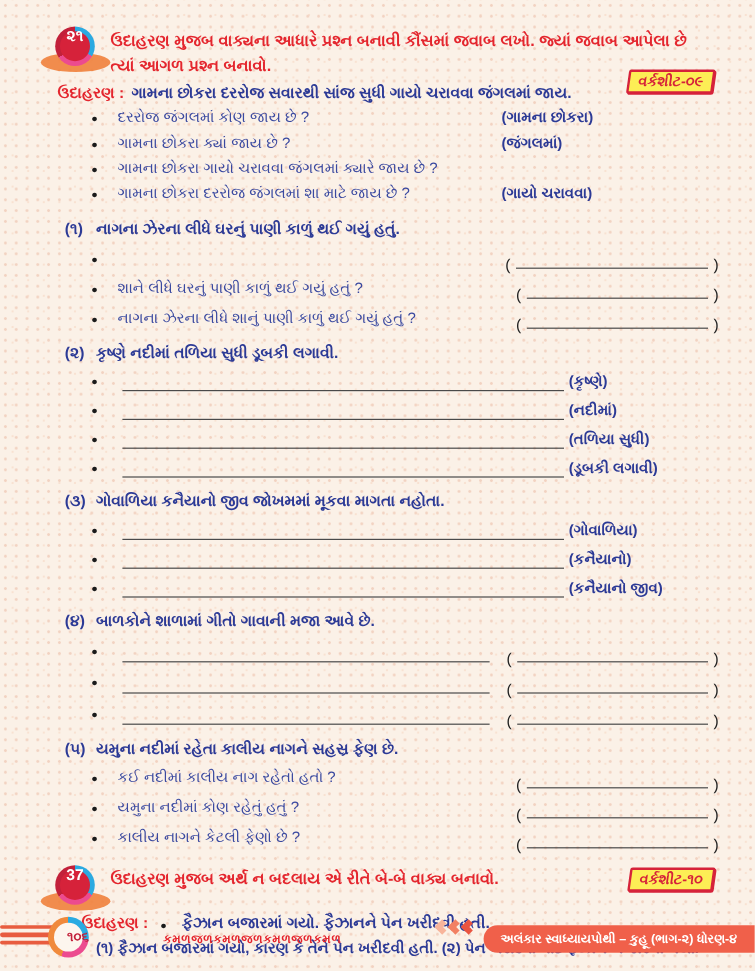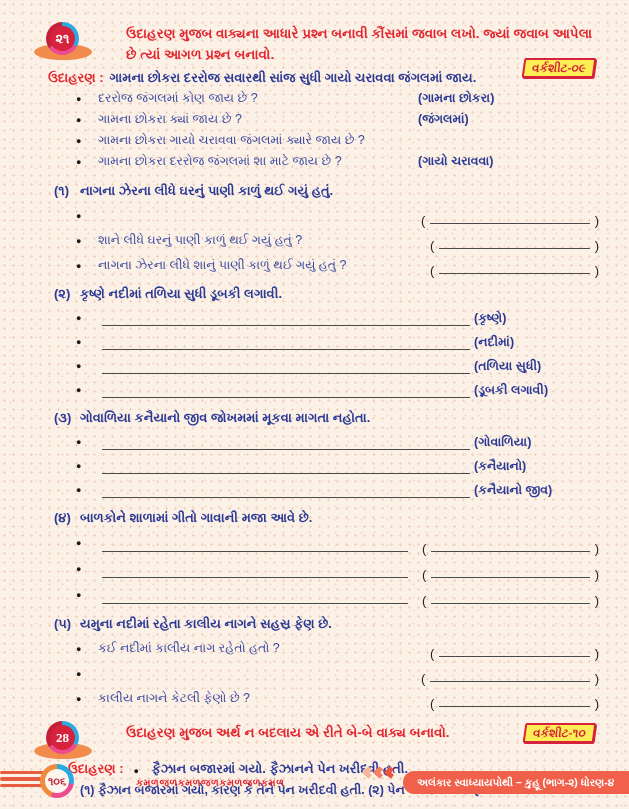--- a/index.html
+++ b/index.html
@@ -30,27 +30,27 @@
   
   .section-header{display:flex;gap:10px;align-items:flex-start;position:relative;}
   .badge-wrap{position:relative;width:36px;height:36px;flex:none;}
   .badge-wrap::before{
     content:"";position:absolute;left:-12px;top:22px;width:58px;height:16px;
     background:var(--orange);border-radius:50%;opacity:.9;
   }
   .num-badge{
     position:relative;width:33px;height:33px;border-radius:50%;
     background:conic-gradient(#2baae1 0 120deg, #ec4b8f 120deg 235deg, #c2203a 235deg 360deg);
-    display:flex;align-items:center;justify-content:center;font-family:Liberation Serif, serif;
+    display:flex;align-items:flex-start;justify-content:center;
   }
   .num-badge::after{content:"";position:absolute;inset:4px;border-radius:50%;background:#d6223a;}
   .num-badge span{position:relative;z-index:1;color:#fff;font-weight:700;font-size:13px;}
   .section-title{
     font-weight:700;font-size:13.5px;line-height:21px;color:var(--red);
-    width:492px;margin-top:1px;margin-left:34px;
+    width:492px;margin-top:1px;
   }
   .ws-badge{
     position:absolute;background:var(--yellow);border:2px solid #d6223a;color:#d6223a;
     font-weight:700;font-size:12px;padding:1px 7px;border-radius:2px;
     transform:skewX(-8deg);box-shadow:1px 1px 0 #d6223a;
   }
   .ws1{top:58px;right:34px;}
 
   
   .example-line{margin:5px 0 2px 2px;font-size:13px;height:19px;display:flex;gap:6px;}
@@ -88,21 +88,21 @@
   .sec22-example .bullet{margin:0 4px;align-self:center;}
   .sec22-answers{margin:2px 0 0 34px;font-size:12.5px;font-weight:700;color:var(--navy);height:20px;}
 
   
   .footer{position:absolute;left:0;right:0;bottom:11px;height:34px;}
   .stripes{position:absolute;left:0;bottom:8px;width:52px;}
   .stripes i{display:block;height:3.5px;background:#e85c3f;margin:3px 0;border-radius:2px;}
   .page-badge{
     position:absolute;left:40px;bottom:0;width:34px;height:34px;border-radius:50%;
     background:conic-gradient(#29abe2 0 100deg, #ec4b8f 100deg 200deg, #f08a3c 200deg 360deg);
-    display:flex;align-items:center;justify-content:center;z-index:2;
+    display:flex;align-items:center;justify-content:flex-end;z-index:2;
   }
   .page-badge::after{content:"";position:absolute;inset:5px;border-radius:50%;background:#fdf6ee;}
   .page-badge span{position:relative;z-index:1;color:#c2203a;font-weight:700;font-size:11px;}
   .footer-left-text{
     position:absolute;left:92px;bottom:9px;color:#e4232b;font-weight:700;font-size:10px;letter-spacing:.5px;margin-left:44px;
   }
   .footer-right{position:absolute;right:0;bottom:4px;display:flex;align-items:center;}
   .chev{display:inline-block;width:9px;height:9px;border-left:5px solid;border-bottom:5px solid;transform:rotate(45deg);margin-right:2px;flex:none;}
   .c1{color:#f8b49b;border-color:#f8b49b;}
   .c2{color:#f28063;border-color:#f28063;}
@@ -278,20 +278,21 @@
       <span class="bullet">●</span>
       <span class="bq">કઈ નદીમાં કાલીય નાગ રહેતો હતો ?</span>
       <span class="paren-blank">
           <span class="p">(</span>
           <span class="line"></span>
           <span class="p">)</span>
         </span>
     </div>
     <div class="b-row rowA">
       <span class="bullet">●</span>
+      <span class="bq">યમુના નદીમાં કોણ રહેતું હતું ?</span>
       <span class="paren-blank">
           <span class="p">(</span>
           <span class="line"></span>
           <span class="p">)</span>
         </span>
     </div>
     <div class="b-row rowA">
       <span class="bullet">●</span>
       <span class="bq">કાલીય નાગને કેટલી ફેણો છે ?</span>
       <span class="paren-blank">
@@ -299,21 +300,21 @@
           <span class="line"></span>
           <span class="p">)</span>
         </span>
     </div>
   </div>
 
   <div class="sec22">
     <div class="section-header">
       <div class="badge-wrap">
         <div class="num-badge">
-          <span>28</span>
+          <span>37</span>
         </div>
       </div>
       <div class="section-title">ઉદાહરણ મુજબ અર્થ ન બદલાય એ રીતે બે-બે વાક્ય બનાવો.</div>
     </div>
     <div class="ws-badge ws2">વર્કશીટ-૧૦</div>
     <div class="sec22-example">
       <span class="ex-label">ઉદાહરણ :</span>
       <span class="bullet">●</span>
       <span class="ex-sentence">ફૈઝાન બજારમાં ગયો. ફૈઝાનને પેન ખરીદવી હતી.</span>
     </div>

